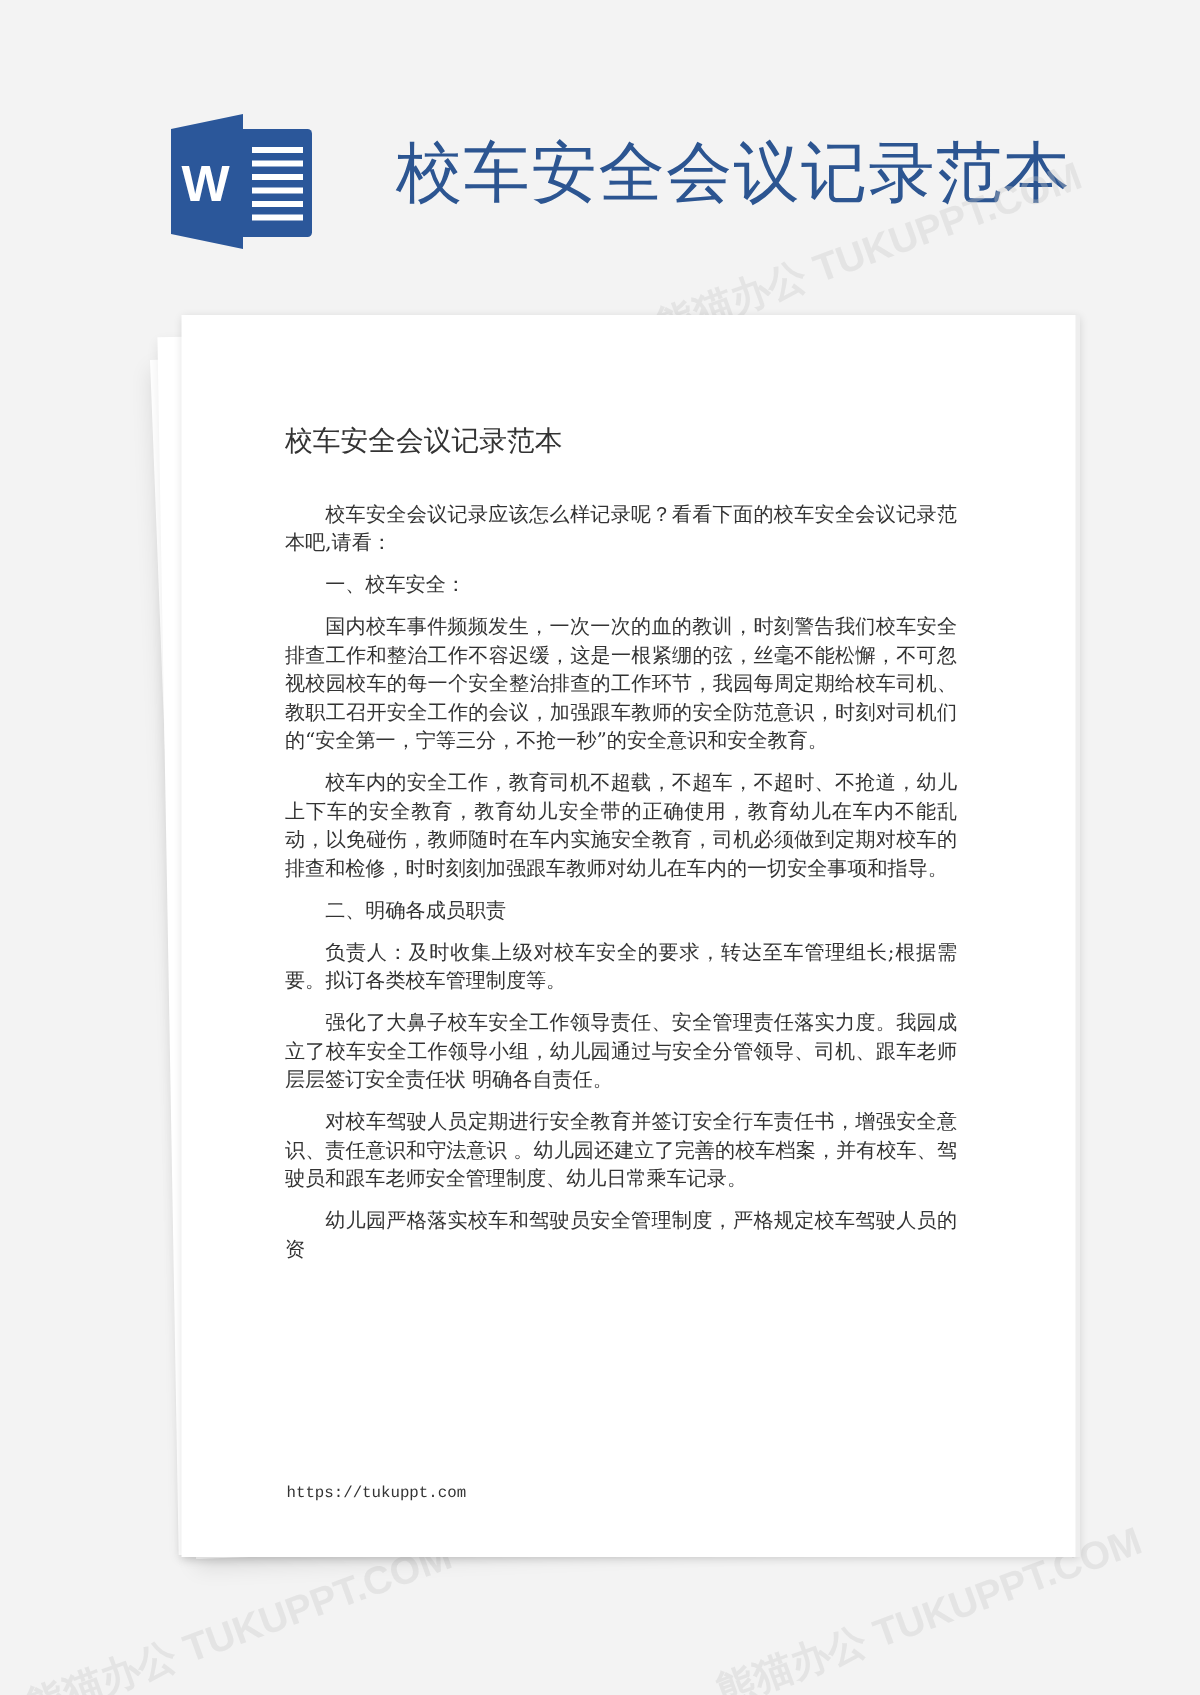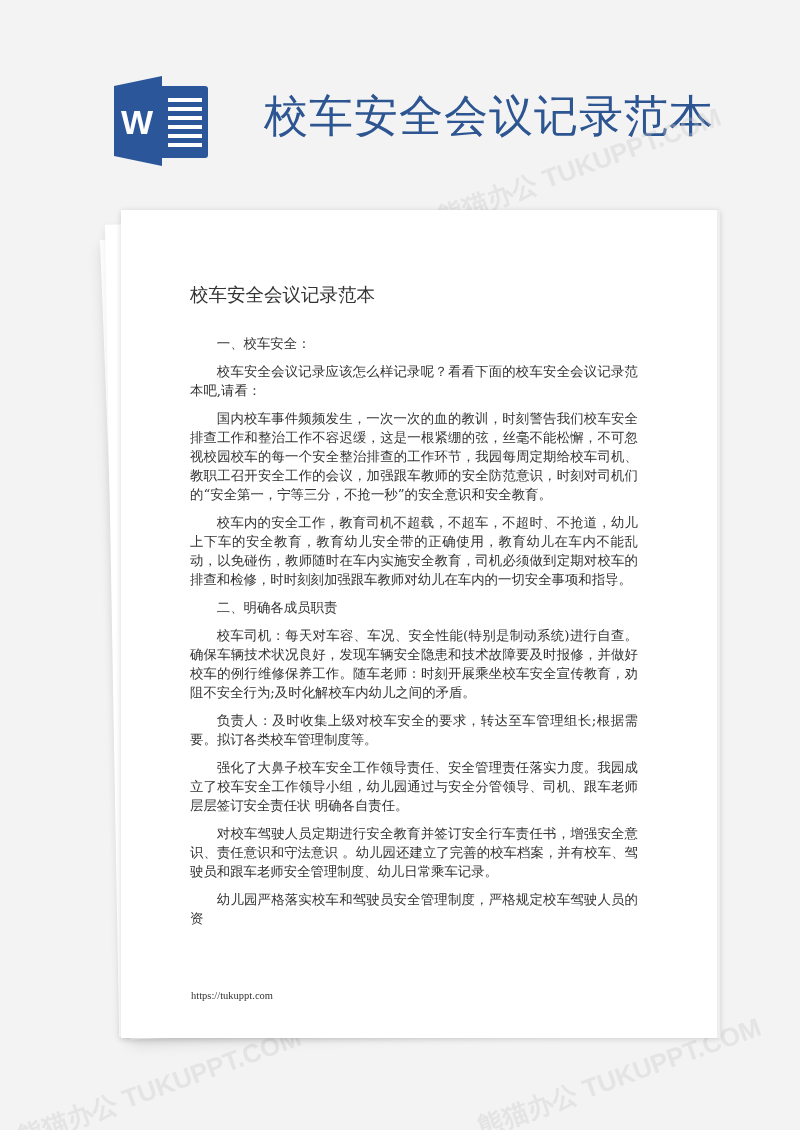--- a/index.html
+++ b/index.html
@@ -34,21 +34,21 @@
     position:absolute; left:69px; top:72px; width:448px;
     color:#333; font-size:13.4px; line-height:19px;
   }
   .doc-title {
     font-family:"DejaVu Sans", "Liberation Sans", sans-serif;
     font-size:18.5px; color:#333; margin:0 0 26px 0; line-height:26px;
   }
   .p { text-indent:2em; margin:0 0 9px 0; text-align:justify; }
   .footer-url {
     position:absolute; left:70px; top:780px;
-    font-family:Liberation Serif, serif; font-size:10.5px; color:#333;
+    font-family:Liberation Mono, monospace; font-size:10.5px; color:#333;
   }
   .wm {
     position:absolute; color:rgba(200,200,200,0.35);
     font-family:"Liberation Sans", sans-serif; font-size:26px; font-weight:bold;
     transform:rotate(-20deg); white-space:nowrap; pointer-events:none;
   }
 </style>
 </head>
 <body>
 
@@ -72,25 +72,24 @@
 <div class="wm" style="left:430px;top:150px;">熊猫办公 TUKUPPT.COM</div>
 <div class="wm" style="left:10px;top:1070px;">熊猫办公 TUKUPPT.COM</div>
 <div class="wm" style="left:470px;top:1060px;">熊猫办公 TUKUPPT.COM</div>
 
 <div class="page-back1"></div>
 <div class="page-back2"></div>
 
 <div class="page">
   <div class="doc">
     <div class="doc-title">校车安全会议记录范本</div>
+    <p class="p">校车安全会议记录应该怎么样记录呢？看看下面的校车安全会议记录范本吧,请看：</p>
     <p class="p">一、校车安全：</p>
-    <p class="p">校车安全会议记录应该怎么样记录呢？看看下面的校车安全会议记录范本吧,请看：</p>
     <p class="p">国内校车事件频频发生，一次一次的血的教训，时刻警告我们校车安全排查工作和整治工作不容迟缓，这是一根紧绷的弦，丝毫不能松懈，不可忽视校园校车的每一个安全整治排查的工作环节，我园每周定期给校车司机、教职工召开安全工作的会议，加强跟车教师的安全防范意识，时刻对司机们的“安全第一，宁等三分，不抢一秒”的安全意识和安全教育。</p>
     <p class="p">校车内的安全工作，教育司机不超载，不超车，不超时、不抢道，幼儿上下车的安全教育，教育幼儿安全带的正确使用，教育幼儿在车内不能乱动，以免碰伤，教师随时在车内实施安全教育，司机必须做到定期对校车的排查和检修，时时刻刻加强跟车教师对幼儿在车内的一切安全事项和指导。</p>
     <p class="p">二、明确各成员职责</p>
-    <p class="p">校车司机：每天对车容、车况、安全性能(特别是制动系统)进行自查。确保车辆技术状况良好，发现车辆安全隐患和技术故障要及时报修，并做好校车的例行维修保养工作。随车老师：时刻开展乘坐校车安全宣传教育，劝阻不安全行为;及时化解校车内幼儿之间的矛盾。</p>
     <p class="p">负责人：及时收集上级对校车安全的要求，转达至车管理组长;根据需要。拟订各类校车管理制度等。</p>
     <p class="p">强化了大鼻子校车安全工作领导责任、安全管理责任落实力度。我园成立了校车安全工作领导小组，幼儿园通过与安全分管领导、司机、跟车老师层层签订安全责任状 明确各自责任。</p>
     <p class="p">对校车驾驶人员定期进行安全教育并签订安全行车责任书，增强安全意识、责任意识和守法意识 。幼儿园还建立了完善的校车档案，并有校车、驾驶员和跟车老师安全管理制度、幼儿日常乘车记录。</p>
     <p class="p">幼儿园严格落实校车和驾驶员安全管理制度，严格规定校车驾驶人员的资</p>
   </div>
   <div class="footer-url">https://tukuppt.com</div>
 </div>
 
 </body></html>

